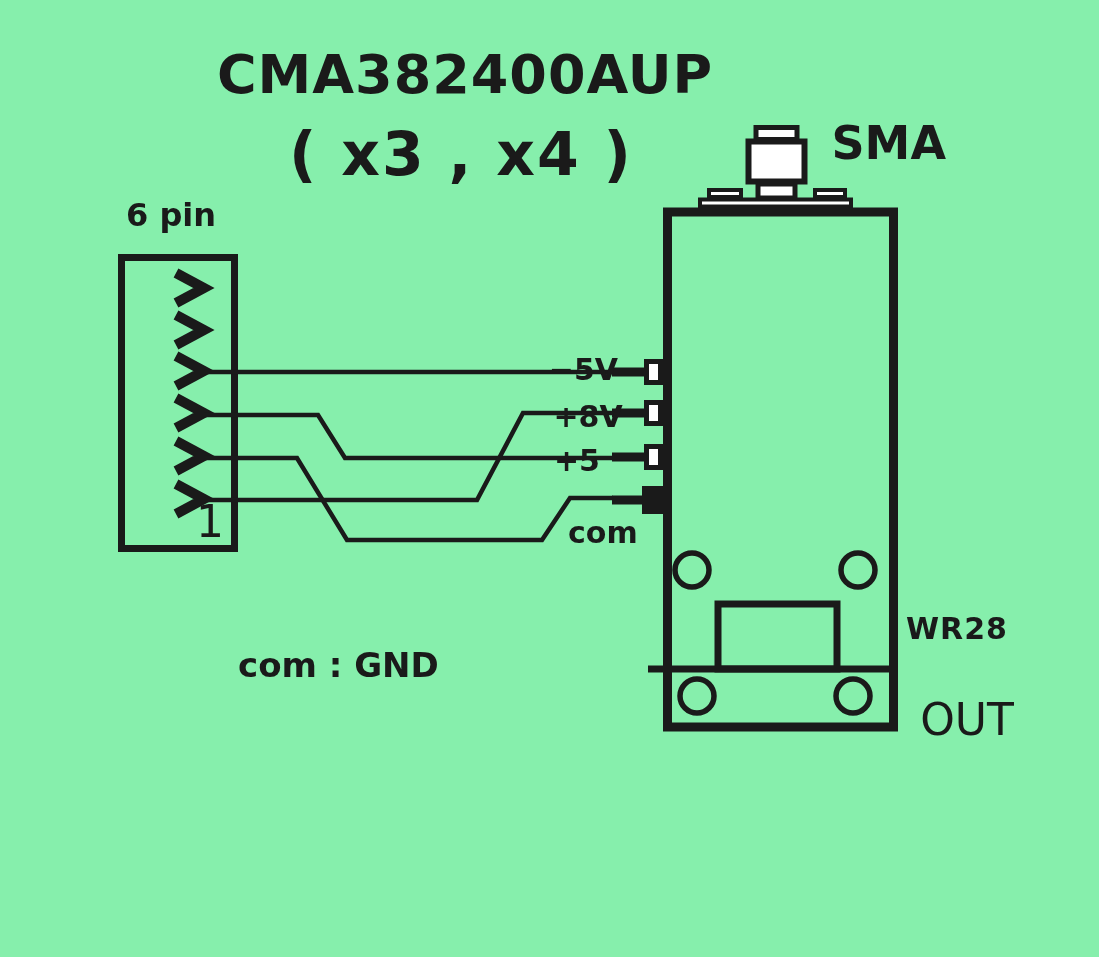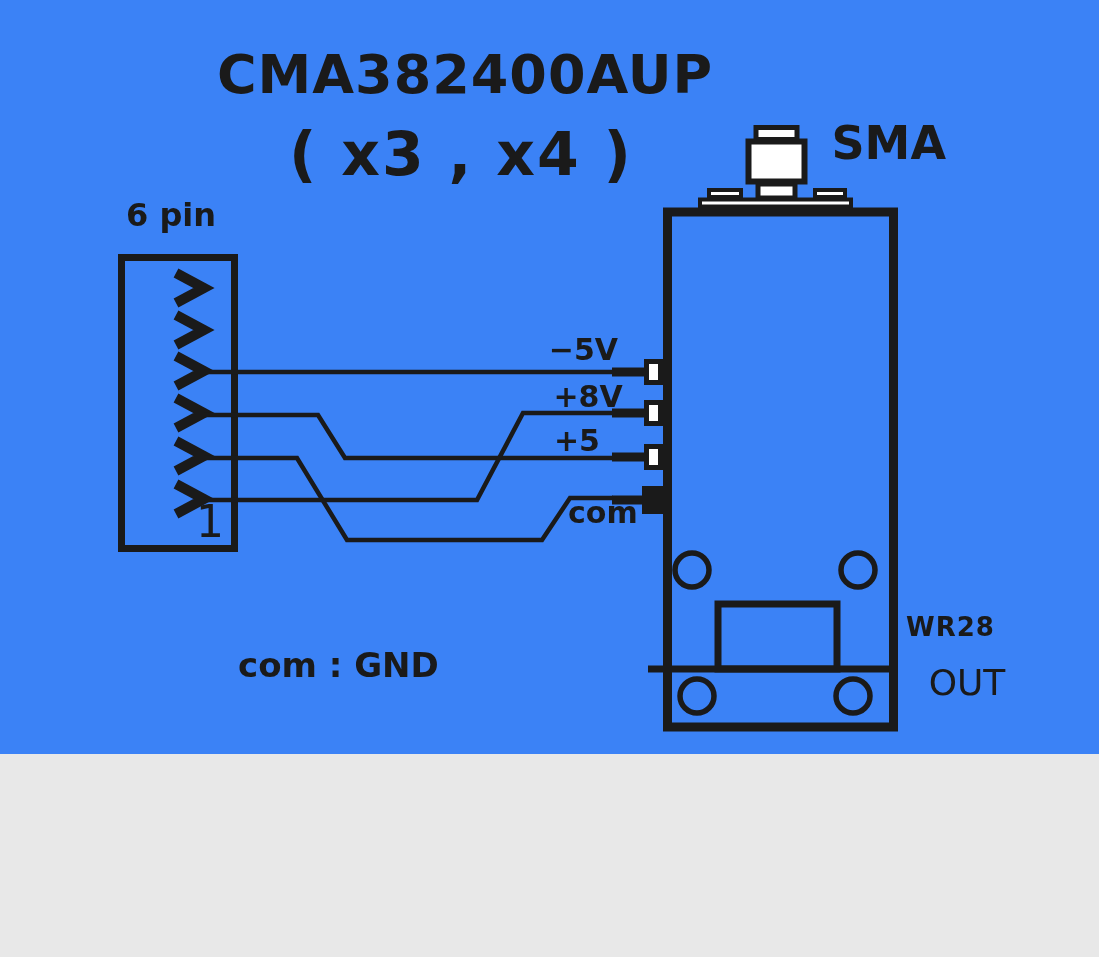--- a/index.html
+++ b/index.html
@@ -2,22 +2,22 @@
 <html><head>
 <meta charset="utf-8">
 <style>
   html,body{margin:0;padding:0;}
   body{
     font-family:"DejaVu Sans","Liberation Sans",sans-serif;
     background:#e8e8e8;
   }
   .stage{
     position:relative;
-    width:1099px;height:754px;
-    background:#3b82f6;
+    width:1099px;height:957px;
+    background:#86efac;
     overflow:hidden;
   }
   .stage svg{position:absolute;left:0;top:0;}
   .txt{
     position:absolute;
     color:#1a1a1a;
     line-height:1;
     white-space:pre;
   }
   .title{
@@ -25,29 +25,29 @@
     text-align:center;
     font-size:54px;font-weight:700;letter-spacing:1px;
   }
   .subtitle{
     left:156px;top:124px;width:610px;
     text-align:center;
     font-size:60px;font-weight:700;letter-spacing:2px;
   }
   .pinhdr{left:126px;top:199px;font-size:32px;font-weight:700;}
   .pin1{left:196px;top:500px;font-size:44px;font-weight:400;}
-  .wlbl{font-size:30px;font-weight:700;}
+  .wlbl{font-size:30px;font-weight:700;margin-top:20px;}
   .lbl-neg5v{left:540px;top:335px;width:78px;text-align:right;}
   .lbl-pos8v{left:549px;top:382px;width:78px;text-align:center;}
   .lbl-pos5{left:522px;top:426px;width:78px;text-align:right;}
   .lbl-com{left:568px;top:498px;}
   .sma{left:803px;top:120px;width:143px;text-align:right;font-size:46px;font-weight:700;}
   .in{left:803px;top:158px;width:143px;text-align:right;font-size:34px;font-weight:400;}
-  .wr28{left:906px;top:614px;font-size:26px;font-weight:700;letter-spacing:1px;}
-  .out{left:906px;top:665px;width:122px;text-align:center;font-size:36px;font-weight:400;}
+  .wr28{left:906px;top:614px;font-size:30px;font-weight:700;letter-spacing:1px;}
+  .out{left:906px;top:698px;width:122px;text-align:center;font-size:44px;font-weight:400;}
   .legend{position:absolute;left:238px;top:640px;}
   .legend .line{
     height:50px;line-height:50px;
     font-size:34px;font-weight:700;
     color:#1a1a1a;white-space:pre;
   }
 </style>
 </head>
 <body>
 

